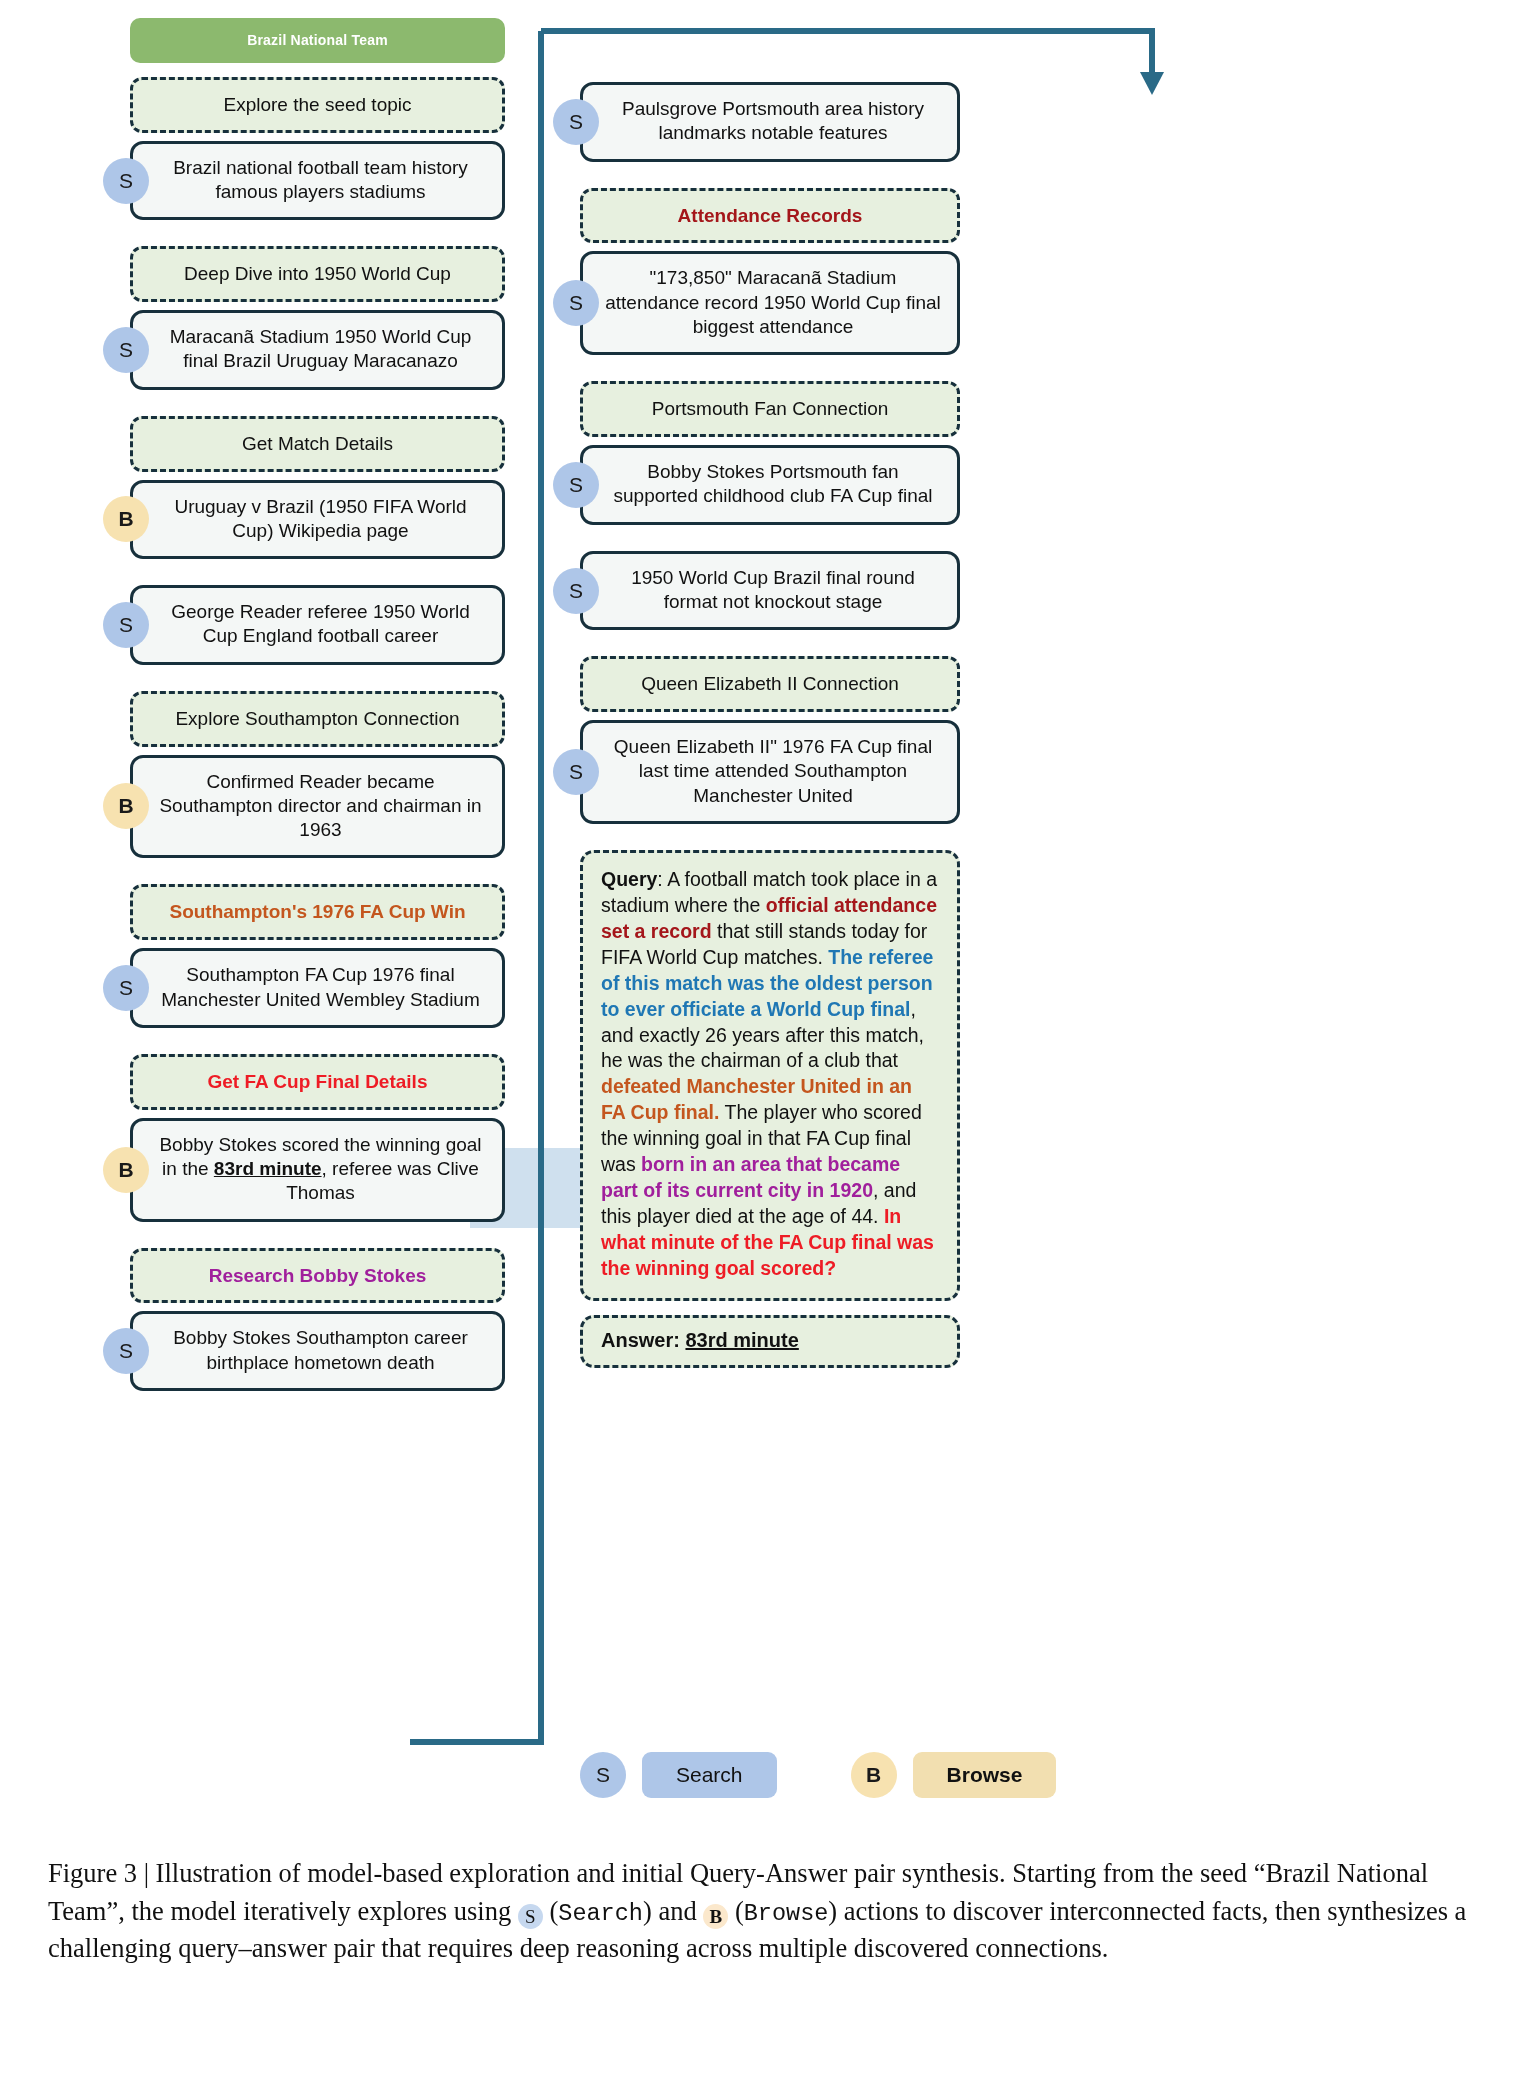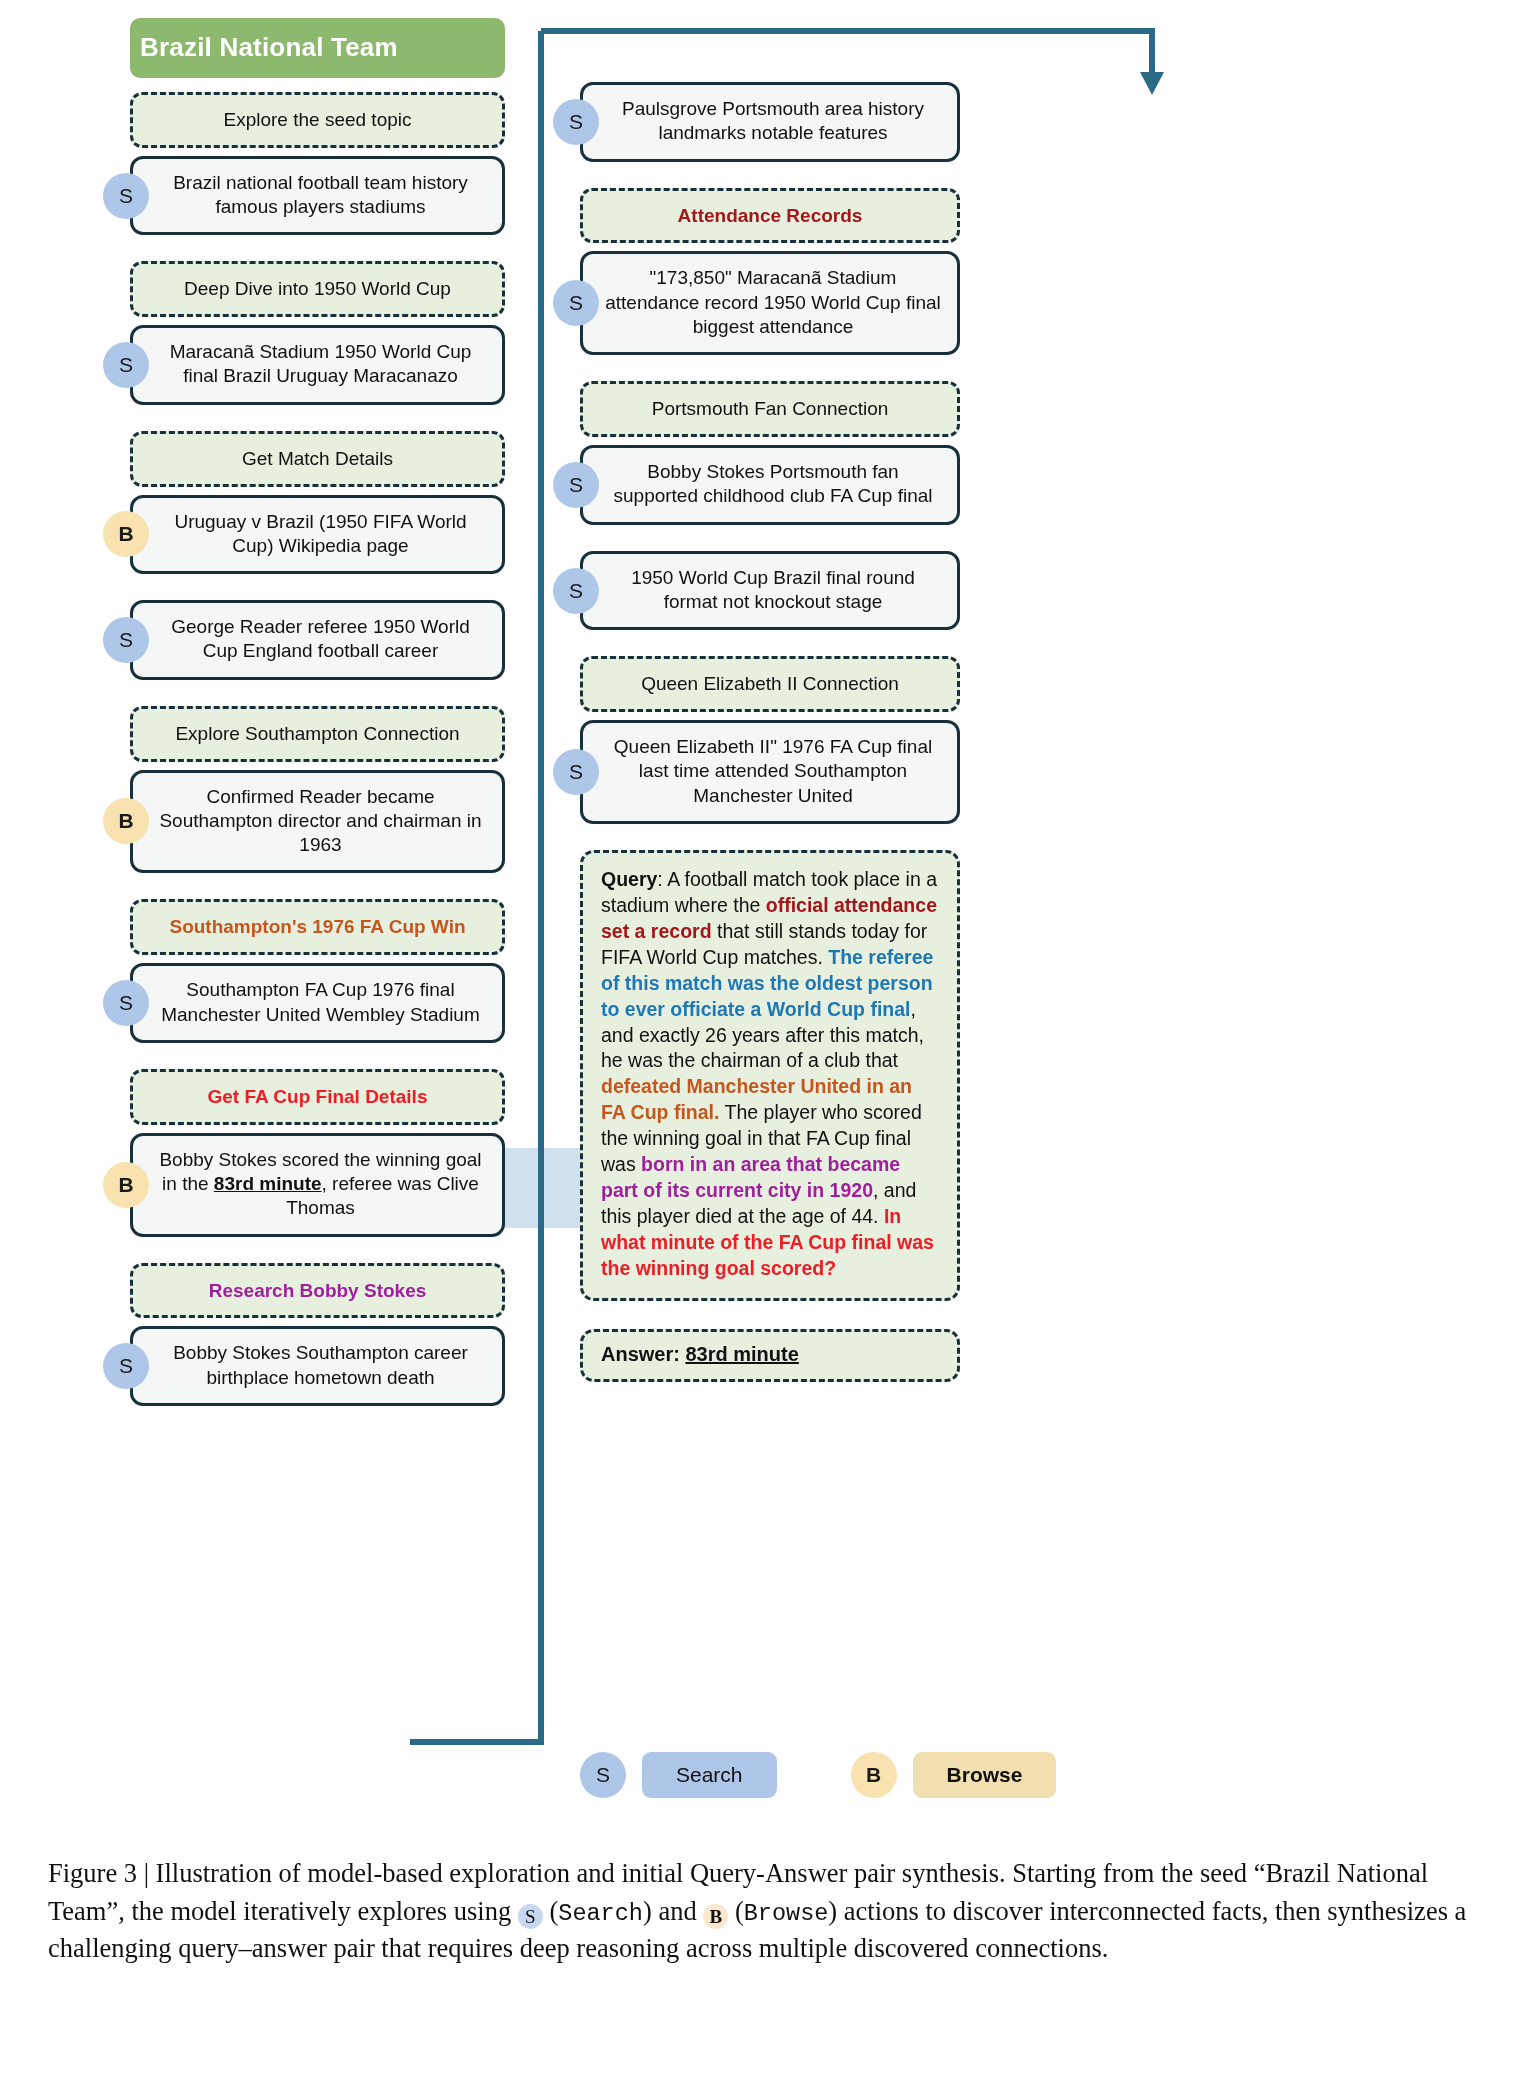--- a/index.html
+++ b/index.html
@@ -16,22 +16,22 @@
   .flowsvg{position:absolute;left:0;top:0;width:1532px;height:1820px;pointer-events:none;}
 
   
   .col{position:absolute;}
   .col-left{left:130px;top:18px;width:375px;}
   .col-right{left:580px;top:68px;width:380px;}
 
   
   .seed{
     background:#8cb96e;border-radius:10px;
-    color:#ffffff;font-weight:bold;font-size:26px;
-    text-align:left;padding:14px 10px 15px;
+    color:#ffffff;font-weight:bold;font-size:14px;
+    text-align:center;padding:14px 10px 15px;
     letter-spacing:.2px;
   }
 
   
   .thought{
     background:#e7f0df;
     border:3.5px dashed #17303c;
     border-radius:12px;
     padding:13px 14px;
     text-align:center;
@@ -254,21 +254,21 @@
       <div class="actionwrap">
         <div class="badge s">S</div>
         <div class="action">Queen Elizabeth II" 1976 FA Cup final last time attended Southampton Manchester United</div>
       </div>
     </div>
 
     <div class="group">
       <div class="qbox" id="query-box"><span class="b">Query</span><span>: </span><span>A football match took place in a stadium where the </span><span class="c-darkred b">official attendance set a record</span><span> that still stands today for FIFA World Cup matches. </span><span class="c-blue b">The referee of this match was the oldest person to ever officiate a World Cup final</span><span>, and exactly 26 years after this match, he was the chairman of a club that </span><span class="c-orange b">defeated Manchester United in an FA Cup final.</span><span> The player who scored the winning goal in that FA Cup final was </span><span class="c-purple b">born in an area that became part of its current city in 1920</span><span>, and this player died at the age of 44. </span><span class="c-red b">In what minute of the FA Cup final was the winning goal scored?</span></div>
     </div>
 
-    <div style="margin-top:28px;">
+    <div style="margin-top:14px;">
       <div class="abox"><span>Answer:</span> <span class="u">83rd minute</span></div>
     </div>
   </div>
 
   <div class="legend">
     <div class="lg-circle s">S</div>
     <div class="lg-pill s">Search</div>
     <div class="lg-gap"></div>
     <div class="lg-circle b">B</div>
     <div class="lg-pill b">Browse</div>

